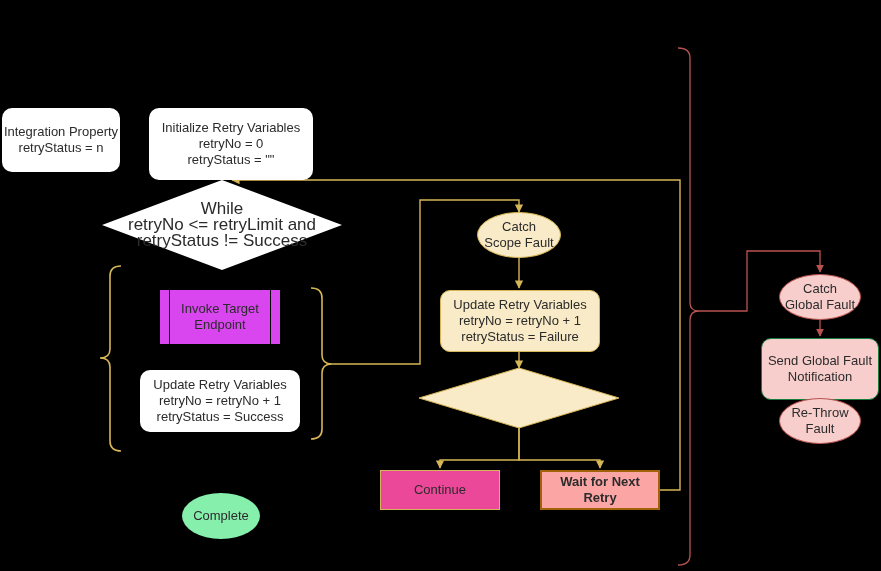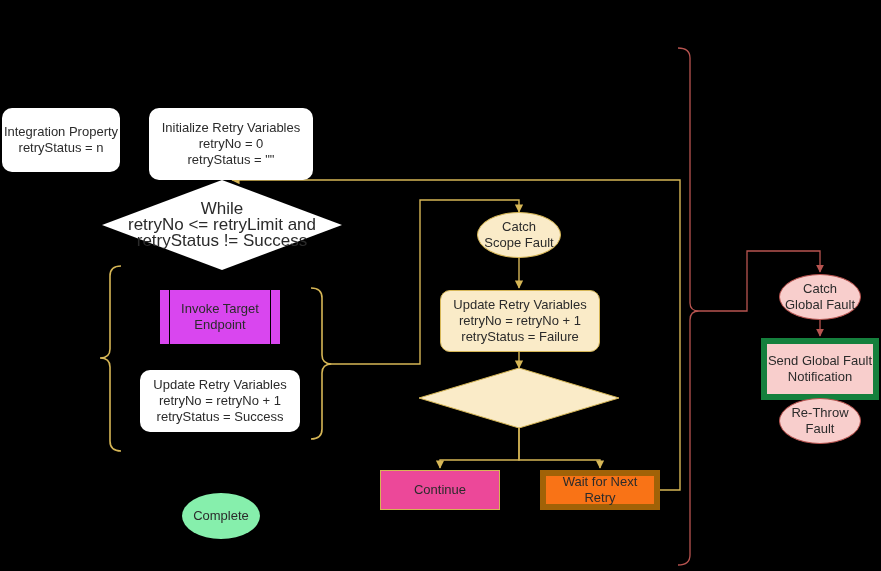--- a/index.html
+++ b/index.html
@@ -37,31 +37,32 @@
   .rounded-white {
     background: #ffffff;
     border-radius: 10px;
   }
   .rounded-cream {
     background: #FAEBC8;
     border: 1px solid #D6B656;
     border-radius: 10px;
   }
   .rect-cream {
-    background: #f97316;
-    border: 6px solid #a16207;
+    background: #fca5a5;
+    border: 2px solid #a16207;
+    font-weight: bold;
   }
   .rect-white-cream-border {
     background: #ec4899;
     border: 1px solid #D6B656;
   }
   .rounded-pink {
     background: #F8CECC;
-    border: 6px solid #15803d;
-    border-radius: 0;
+    border: 1px solid #15803d;
+    border-radius: 10px;
   }
   .ellipse-cream {
     background: #FAEBC8;
     border: 1px solid #D6B656;
     border-radius: 50%;
   }
   .ellipse-pink {
     background: #F8CECC;
     border: 1px solid #B85450;
     border-radius: 50%;

